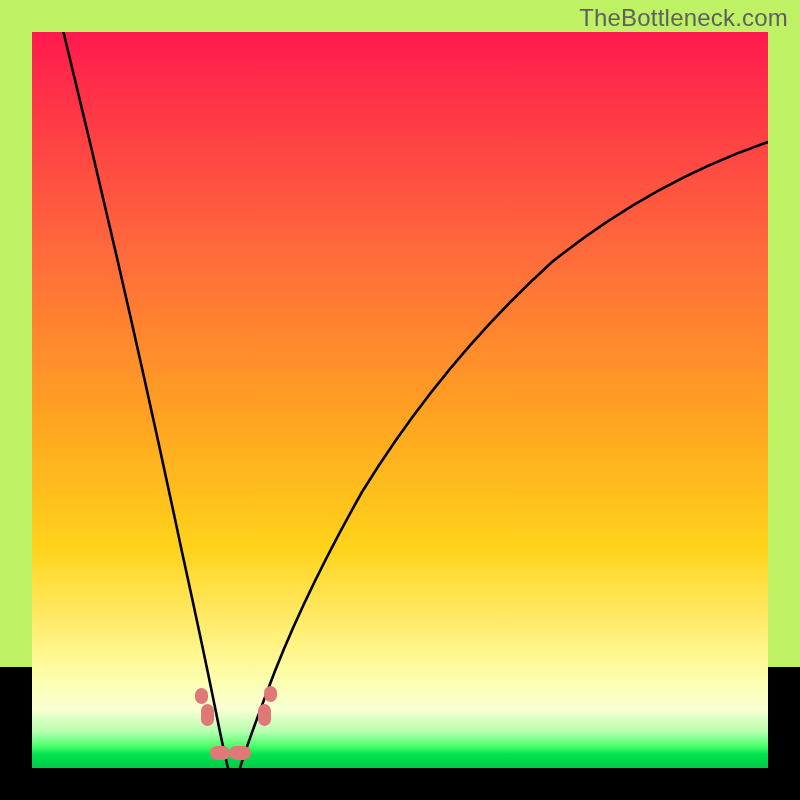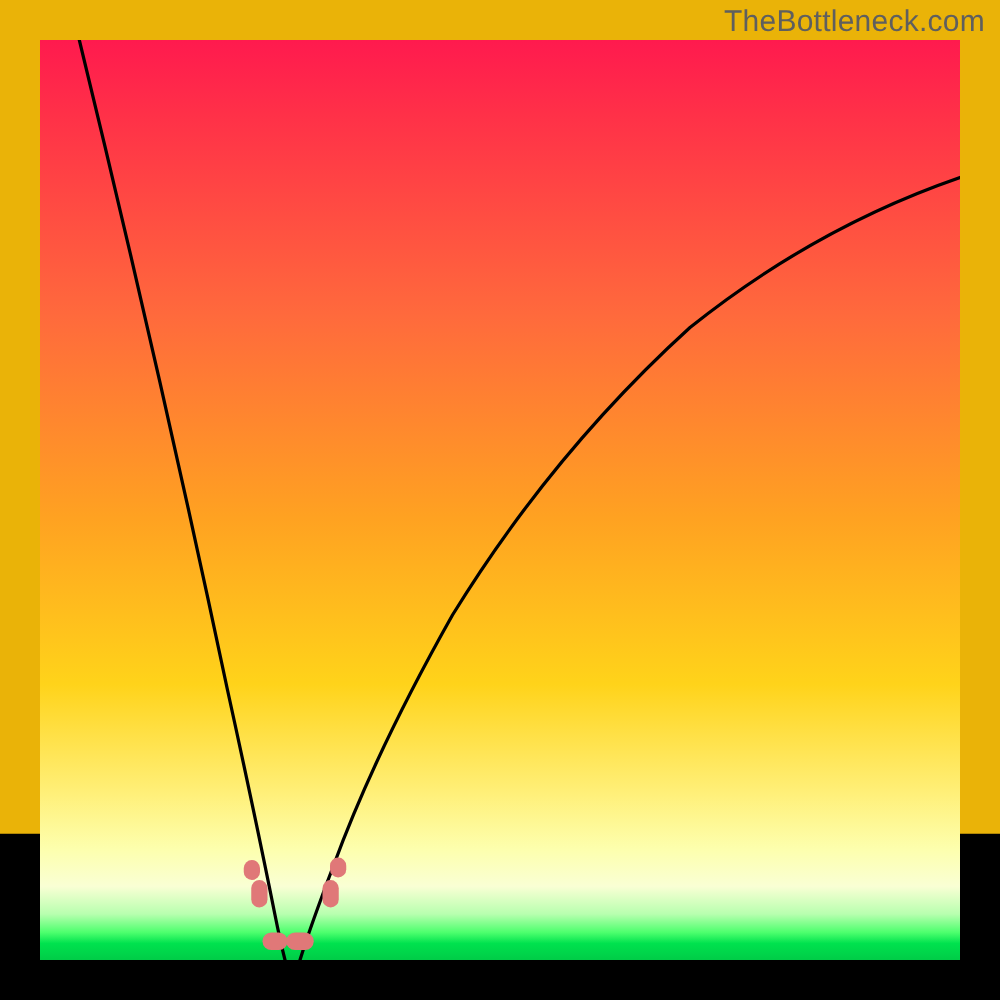--- a/index.html
+++ b/index.html
@@ -1,20 +1,20 @@
 <!DOCTYPE html>
 <html><head>
 <meta charset="utf-8">
 <style>
   * { margin: 0; padding: 0; box-sizing: border-box; }
   html, body { width: 800px; height: 800px; overflow: hidden; background: #000; }
   .outer {
     width: 800px;
     height: 667px;
-    background: #eab308;
+    background: #bef264;
     position: relative;
   }
   .watermark {
     position: absolute;
     top: 4px;
     right: 12px;
     font-family: Arial, Helvetica, sans-serif;
     font-size: 24px;
     font-weight: 500;
     color: #5f5f5f;

